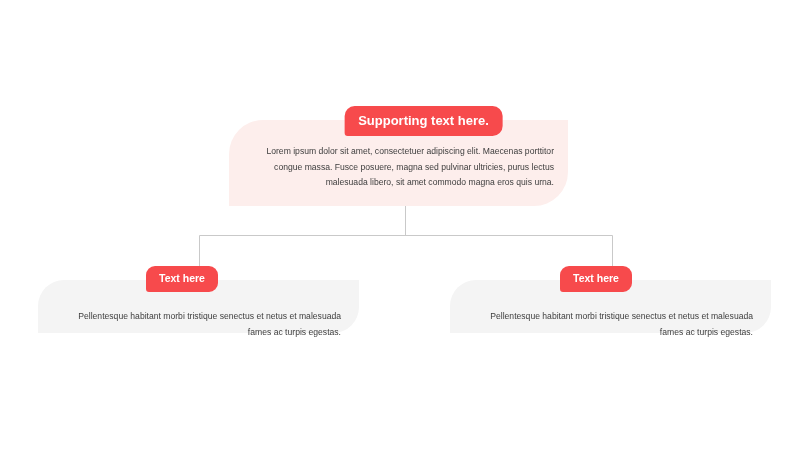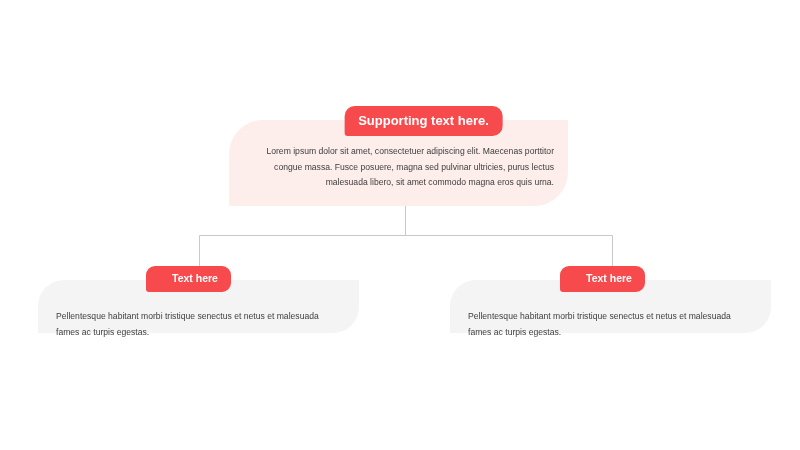--- a/index.html
+++ b/index.html
@@ -68,21 +68,21 @@
   .badge-parent {
     left: 50%;
     transform: translateX(-50%);
     font-size: 13px;
     padding: 8px 14px 9px 14px;
     border-radius: 10px 10px 10px 3px;
     margin-left: 25px;
   }
   .badge-child {
     font-size: 10.5px;
-    padding: 7px 13px 8px 26px;
+    padding: 7px 13px 8px 13px;
     border-radius: 9px 9px 9px 3px;
   }
 
   
   .body-text {
     position: absolute;
     color: #3d3d3d;
     box-sizing: border-box;
   }
   .body-parent {
@@ -92,21 +92,21 @@
     font-size: 8.6px;
     line-height: 1.82;
     text-align: right;
   }
   .body-child {
     left: 18px;
     right: 18px;
     top: 43px;
     font-size: 8.6px;
     line-height: 1.85;
-    text-align: left;
+    text-align: right;
   }
 
   
   #node-parent {
     left: 229px;
     top: 106px;
     width: 339px;
     height: 100px;
   }
   #node-child-left {

